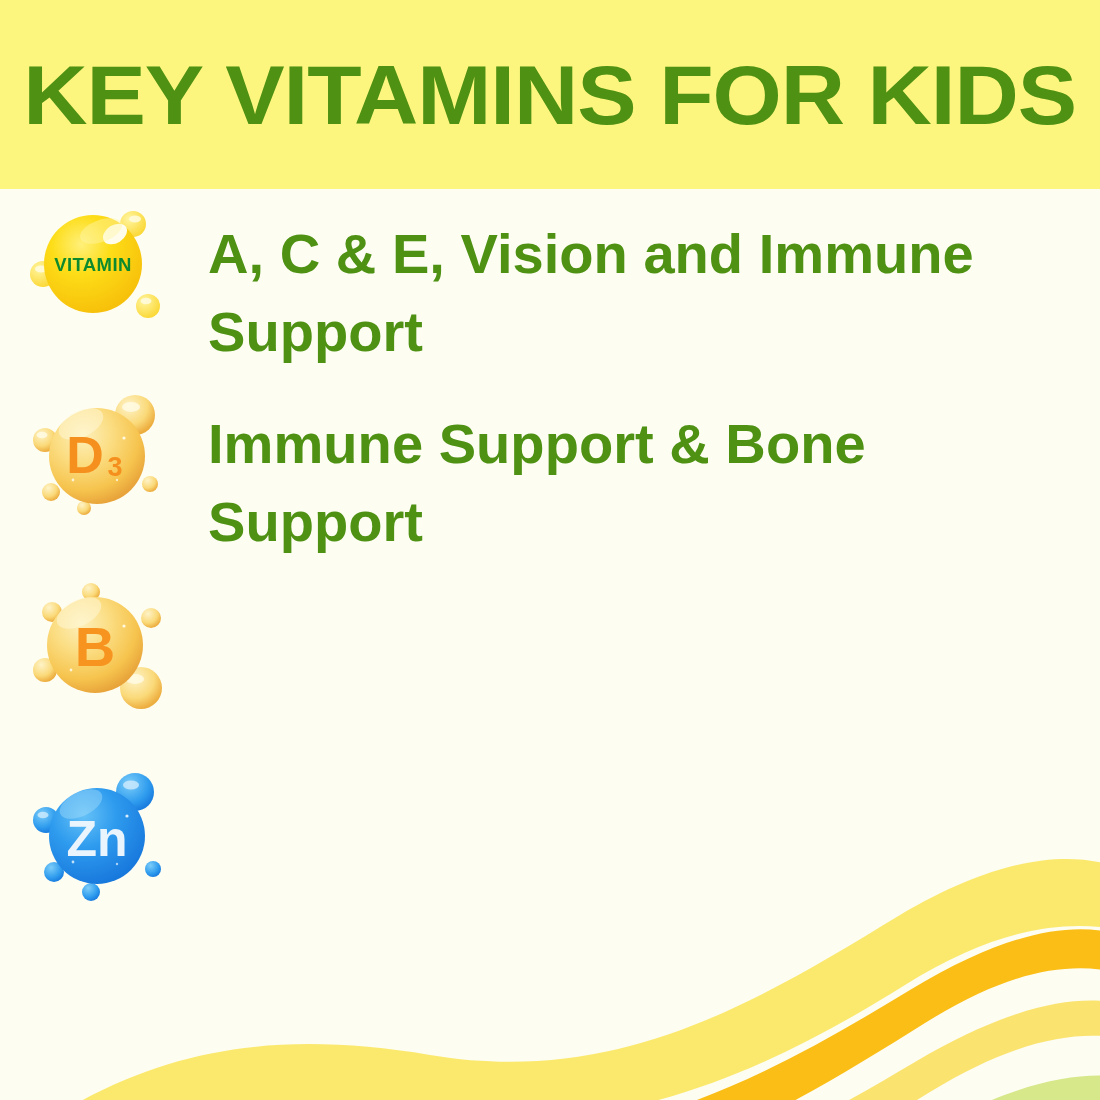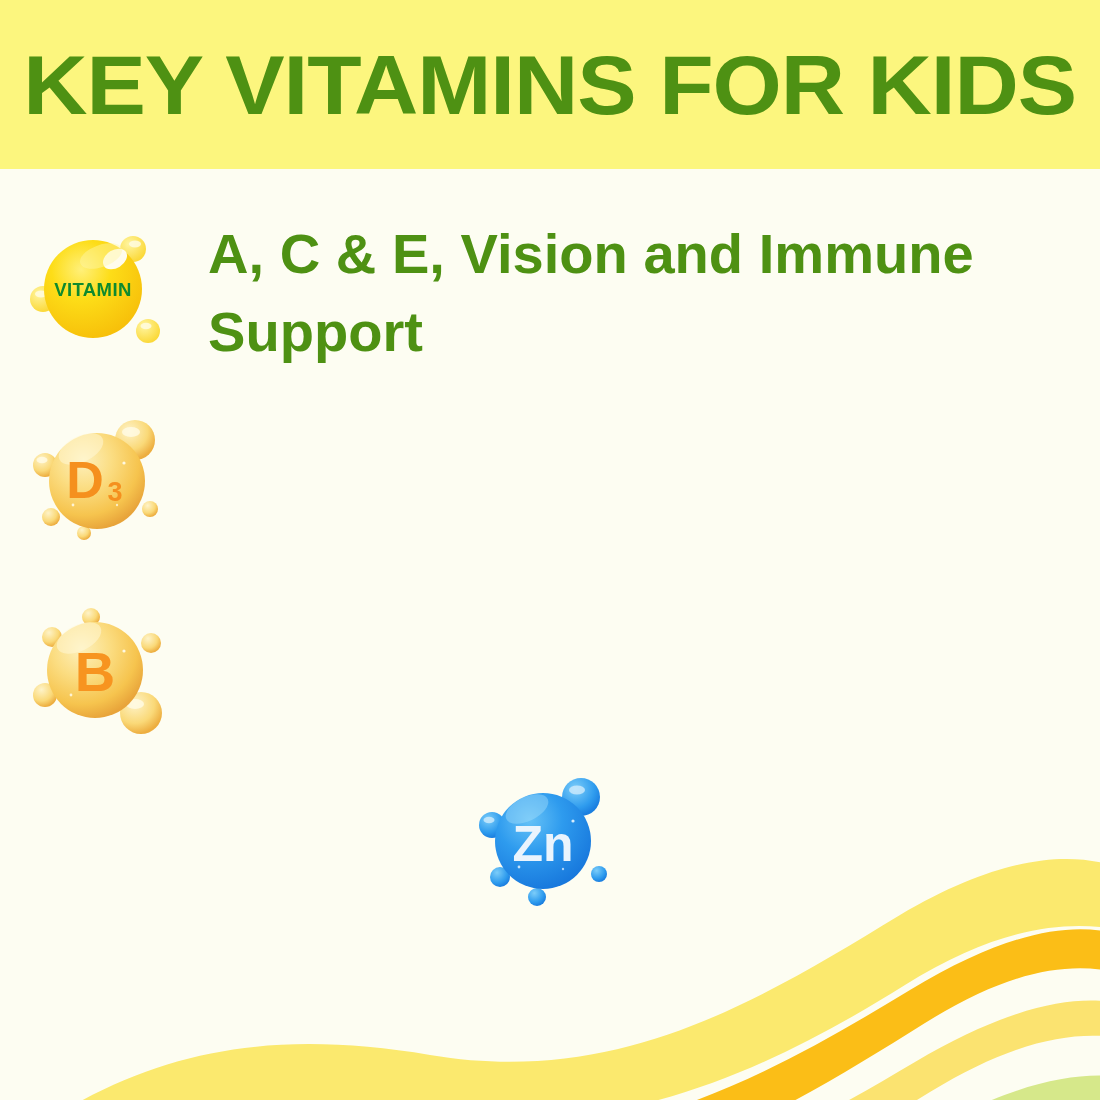--- a/index.html
+++ b/index.html
@@ -8,21 +8,21 @@
     background:#FDFDF2;
     font-family:"Liberation Sans", sans-serif;
     overflow:hidden;
     position:relative;
   }
 
   
   .header-band {
     position:absolute;
     left:0; top:0;
-    width:1100px; height:169px;
+    width:1100px; height:189px;
     background:#FCF67E;
     display:flex; align-items:center; justify-content:center;
   }
   .header-title {
     font-family:"Liberation Sans Narrow","Liberation Sans", sans-serif;
     font-weight:bold;
     font-size:84px;
     line-height:1;
     letter-spacing:-1px;
     color:#4E9113;
@@ -39,29 +39,28 @@
     padding:26px 0 0 0;
   }
   .row {
     display:flex;
     align-items:center;
     width:1100px;
   }
   .row-1 { height:190px; }
   .row-2 { height:190px; }
   .row-3 { height:190px; }
-  .row-4 { height:150px;flex-direction:column; }
+  .row-4 { height:150px; }
 
   .icon-cell {
     width:208px;
     min-width:208px;
     height:100%;
     position:relative;
     display:flex;
-    align-items:center;
     justify-content:center;
   }
   .text-cell {
     flex:1;
     padding-right:60px;
   }
   .row-text {
     font-family:"Liberation Sans Narrow","Liberation Sans", sans-serif;
     font-weight:bold;
     font-size:55px;
@@ -153,20 +152,23 @@
           <circle cx="68" cy="68" r="48" fill="url(#g2)"></circle>
           <ellipse cx="52" cy="36" rx="24" ry="13" transform="rotate(-26 52 36)" fill="#FFF9DC" opacity="0.5"></ellipse>
           <circle cx="95" cy="50" r="1.6" fill="#FFFDF0" opacity="0.9"></circle>
           <circle cx="44" cy="92" r="1.4" fill="#FFFDF0" opacity="0.8"></circle>
           <circle cx="88" cy="92" r="1.2" fill="#FFFDF0" opacity="0.7"></circle>
           <text x="56" y="85" text-anchor="middle" font-family="Liberation Sans, sans-serif" font-weight="bold" font-size="52" fill="#F5901E">D</text>
           <text x="86" y="88" text-anchor="middle" font-family="Liberation Sans, sans-serif" font-weight="bold" font-size="27" fill="#F5901E">3</text>
         </svg>
       </div>
     </div>
+    <div class="text-cell">
+      <div class="row-text">Immune Support &amp; Bone Support</div>
+    </div>
   </div>
 
   <div class="row row-3">
     <div class="icon-cell">
       <div class="molecule">
         <svg viewBox="0 0 150 140">
           <defs>
             <radialGradient id="g3" cx="36%" cy="28%" r="74%">
               <stop offset="0%" stop-color="#FDF0BC"></stop>
               <stop offset="40%" stop-color="#FBDD82"></stop>

